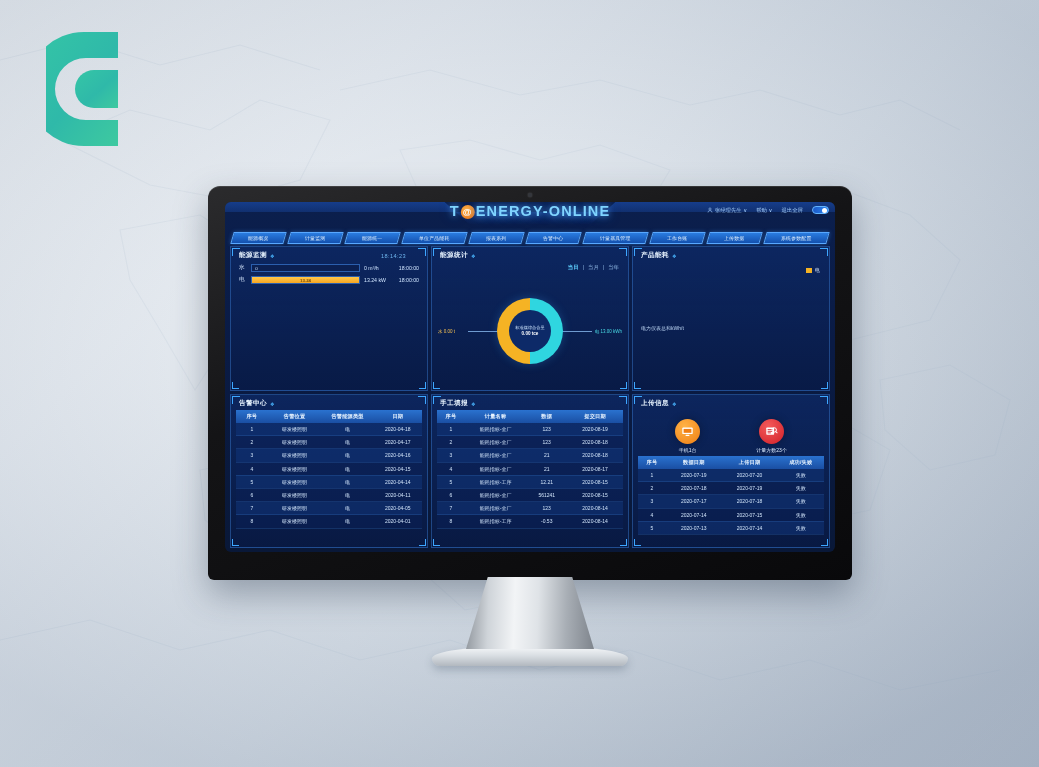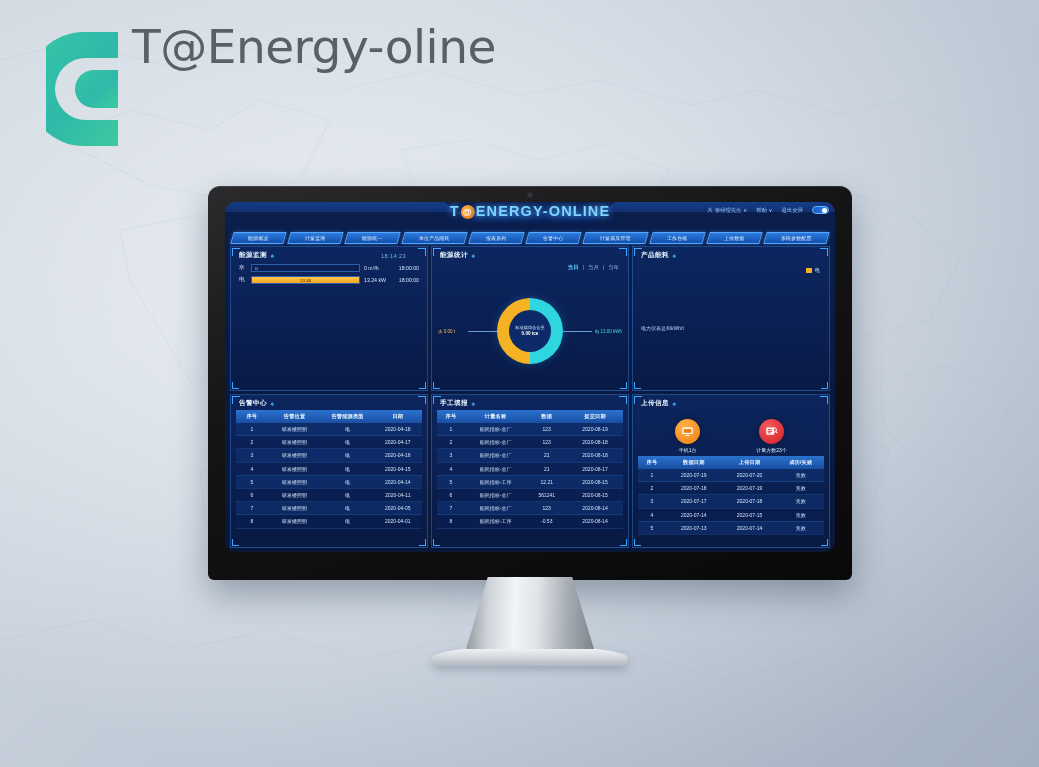--- a/index.html
+++ b/index.html
@@ -51,21 +51,21 @@
     position: relative;
   }
   .cam {
     position: absolute; left: 50%; top: 7px; transform: translateX(-50%);
     width: 4px; height: 4px; border-radius: 50%;
     background: #33363c; box-shadow: 0 0 2px rgba(255,255,255,0.25);
   }
   .screen {
     width: 100%; height: 100%;
     background: linear-gradient(180deg, #0b1f4d 0%, #0a1b45 40%, #091838 100%);
-    border-radius: 11px; overflow: hidden; position: relative;
+    border-radius: 6px; overflow: hidden; position: relative;
   }
   .base-neck {
     width: 128px; height: 72px; margin: -3px auto 0;
     background: linear-gradient(92deg, #8e949b 0%, #cfd4d9 18%, #f2f4f6 38%, #dfe3e7 56%, #a8aeb5 78%, #7e848c 100%);
     clip-path: polygon(17% 0%, 83% 0%, 100% 100%, 0% 100%);
   }
   .base-foot {
     width: 196px; height: 19px; margin: -2px auto 0;
     background: linear-gradient(180deg, #f4f6f8 0%, #d9dee3 45%, #b2b8bf 100%);
     border-radius: 44% 44% 9px 9px / 70% 70% 9px 9px;
@@ -281,21 +281,20 @@
       <linearGradient id="lg" x1="0" y1="0" x2="1" y2="1">
         <stop offset="0%" stop-color="#35c6a6"></stop>
         <stop offset="55%" stop-color="#2fb9a9"></stop>
         <stop offset="100%" stop-color="#3ec9a0"></stop>
       </linearGradient>
     </defs>
     <path d="M72 4 L72 30 L40 30 A31 31 0 0 0 40 92 L72 92 L72 118 L38 118 A57 57 0 0 1 38 4 Z" fill="url(#lg)"></path>
     <path d="M72 42 L72 80 L48 80 A19 19 0 0 1 48 42 Z" fill="url(#lg)"></path>
   </svg>
   <div class="brand-text">
-    <div class="brand-title">T@Energy-oline</div>
   </div>
 </div>
 
 <div class="monitor">
   <div class="bezel">
     <div class="cam"></div>
     <div class="screen">
       <div class="dash">
 
         <div class="dash-head">

